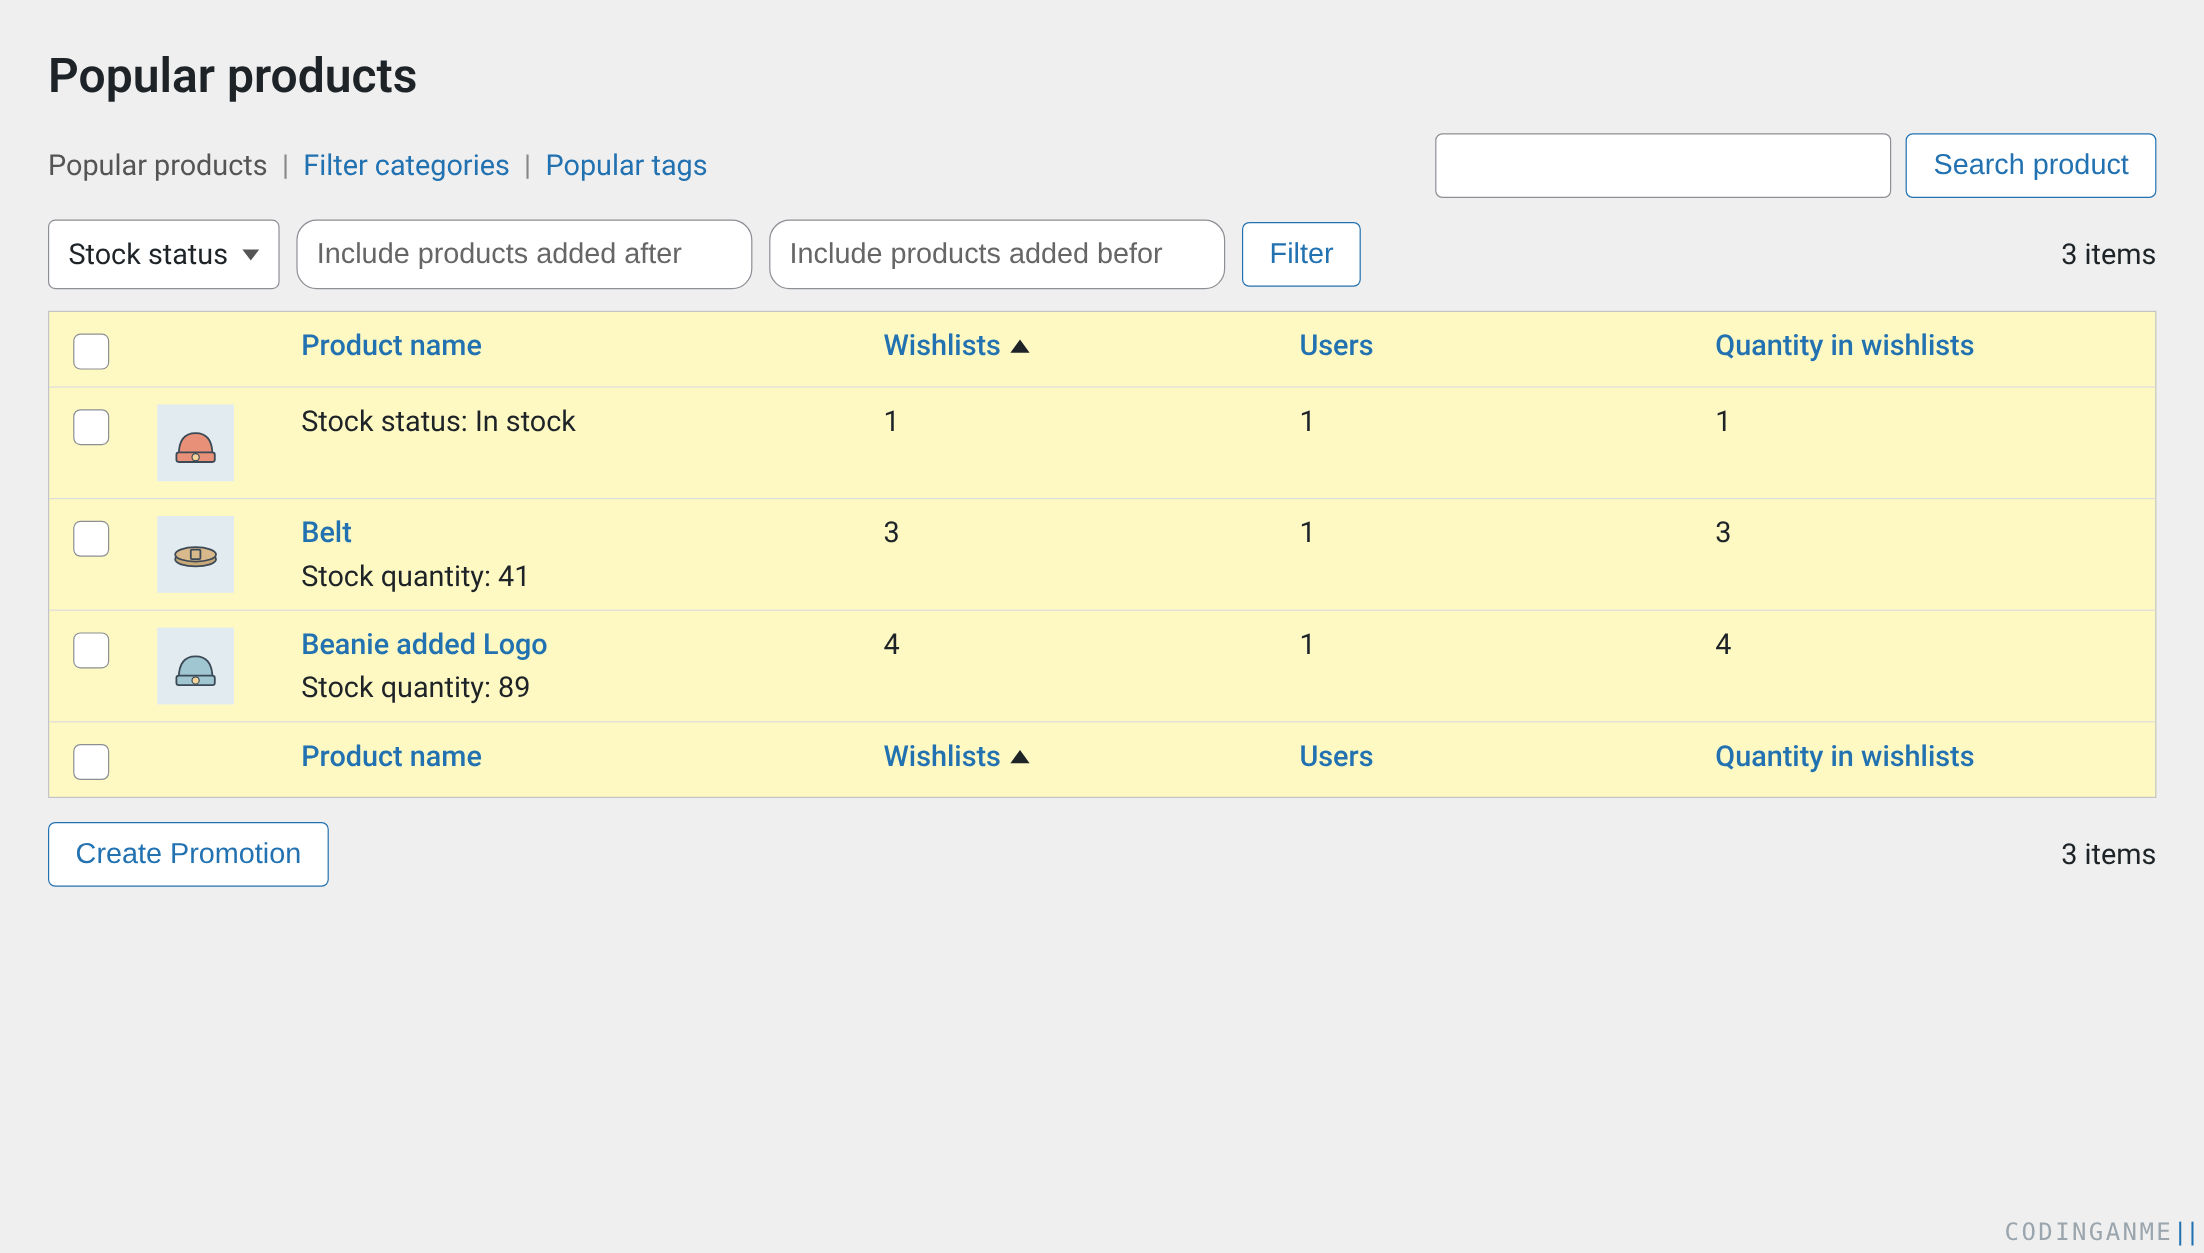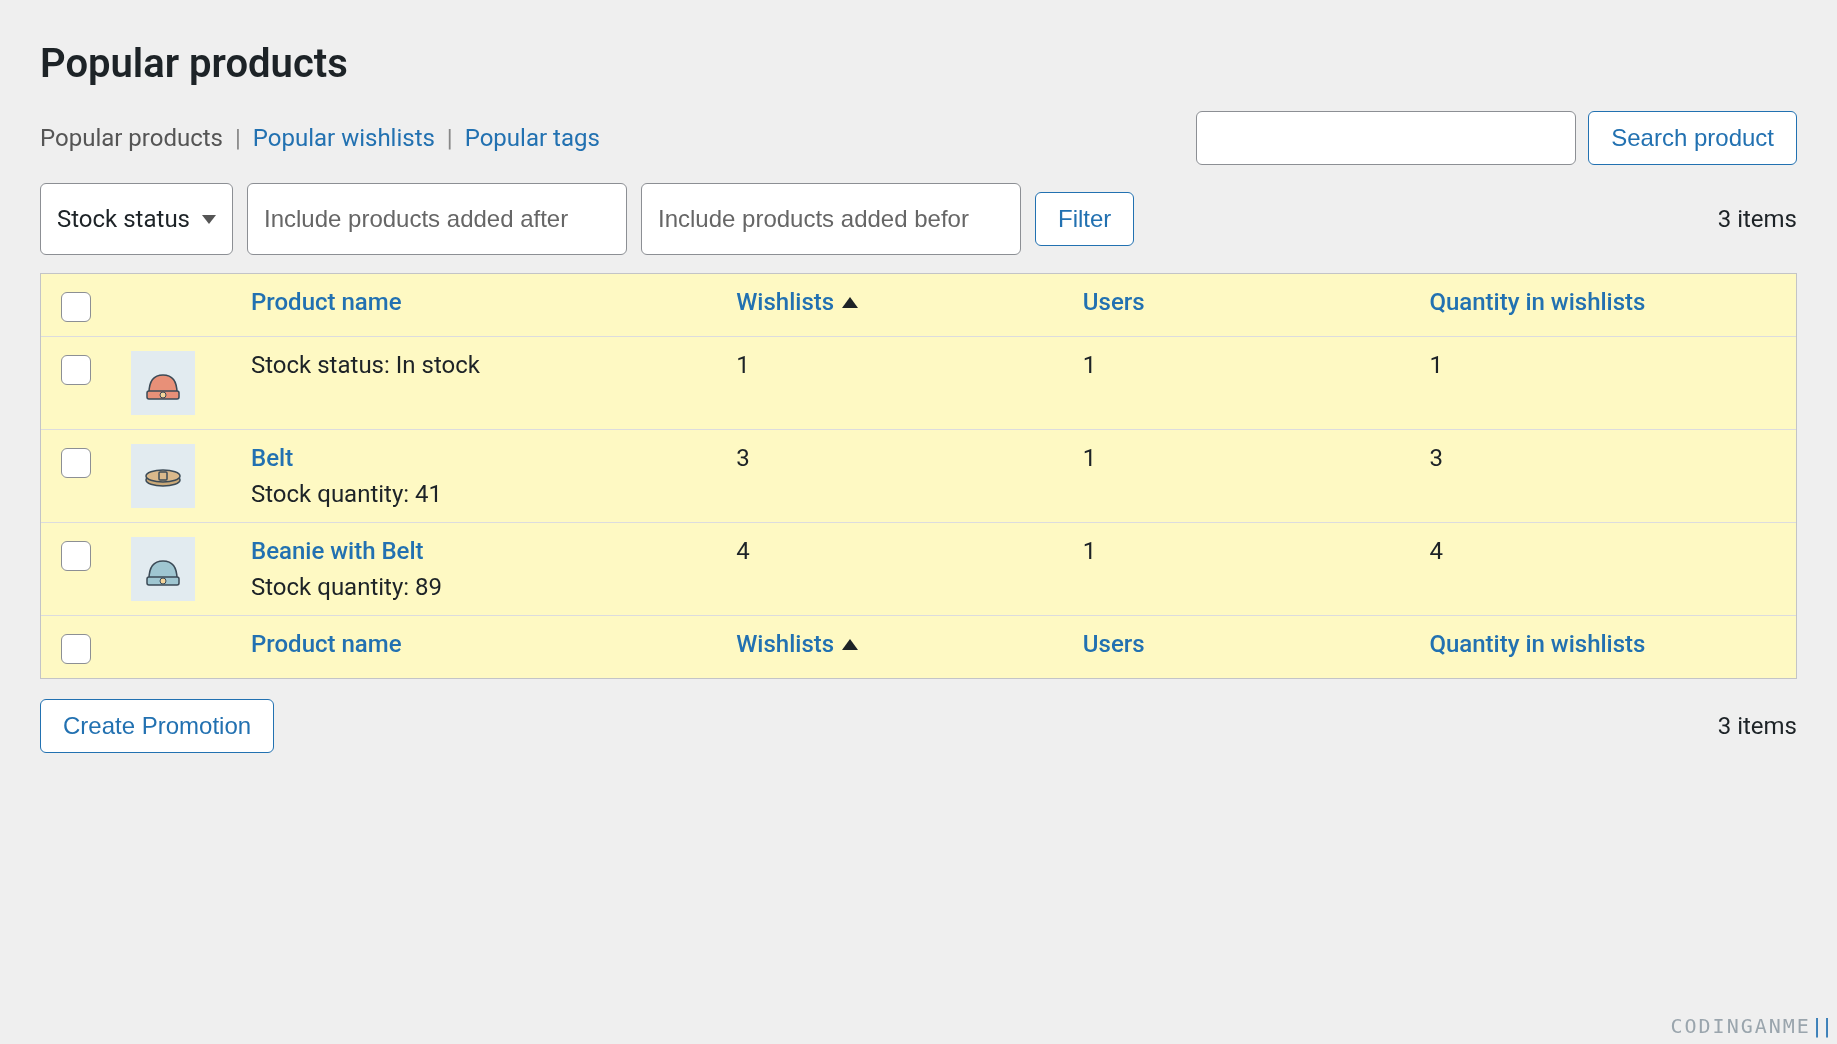--- a/index.html
+++ b/index.html
@@ -54,36 +54,37 @@
       border-radius: 6px;
       cursor: pointer;
     }
     .filter-row {
       display: flex;
       align-items: center;
       gap: 14px;
       margin-bottom: 18px;
     }
     .select-box, .text-input {
-      height: 72px;
+      height: 58px;
       border: 1px solid #8c8f94;
       border-radius: 6px;
       padding: 0 16px;
       font-size: 24px;
       background: #fff;
       color: #1d2327;
       display: flex;
       align-items: center;
       gap: 12px;
       cursor: pointer;
     }
     .text-input {
       cursor: text;
       color: #666;
       width: 380px;
+      border-radius: 17px;
     }
     .text-input input {
       border: none;
       outline: none;
       font-size: 24px;
       width: 100%;
       color: #1d2327;
     }
     .text-input input::placeholder { color: #666; }
     .chevron {
@@ -182,21 +183,21 @@
   </style>
 </head>
 <body>
 
 <h1 class="page-title">Popular products</h1>
 
 <div class="nav-row">
   <div class="breadcrumbs">
     <span>Popular products</span>
     <span class="sep">|</span>
-    <span class="link">Popular wishlists</span>
+    <span class="link">Filter categories</span>
     <span class="sep">|</span>
     <span class="link">Popular tags</span>
   </div>
   <div class="search-group">
     <input class="search-input" value="" style="">
     <button class="btn-outline">Search product</button>
   </div>
 </div>
 
 <div class="filter-row">
@@ -281,21 +282,21 @@
     <div class="col-thumb">
       <div class="thumb">
         <svg viewBox="0 0 44 44">
           <path d="M8 32 Q8 14 22 14 Q36 14 36 32 L36 36 L8 36 Z" fill="#9fc6d1" stroke="#3b4a56" stroke-width="1.5"></path>
           <rect x="6" y="30" width="32" height="8" rx="2" fill="#9fc6d1" stroke="#3b4a56" stroke-width="1.5"></rect>
           <circle cx="22" cy="34" r="3" fill="#f4d49a" stroke="#3b4a56" stroke-width="1"></circle>
         </svg>
       </div>
     </div>
     <div class="col-name">
-      <span class="product-link">Beanie with Belt</span>
+      <span class="product-link">Beanie added Logo</span>
       <span class="stock-text">Stock quantity: 89</span>
     </div>
     <div class="col-wishlists data-cell">4</div>
     <div class="col-users data-cell">1</div>
     <div class="col-qty data-cell">4</div>
   </div>
 
   <div class="table-row table-header">
     <div class="col-check">
         <div class="checkbox"></div>

